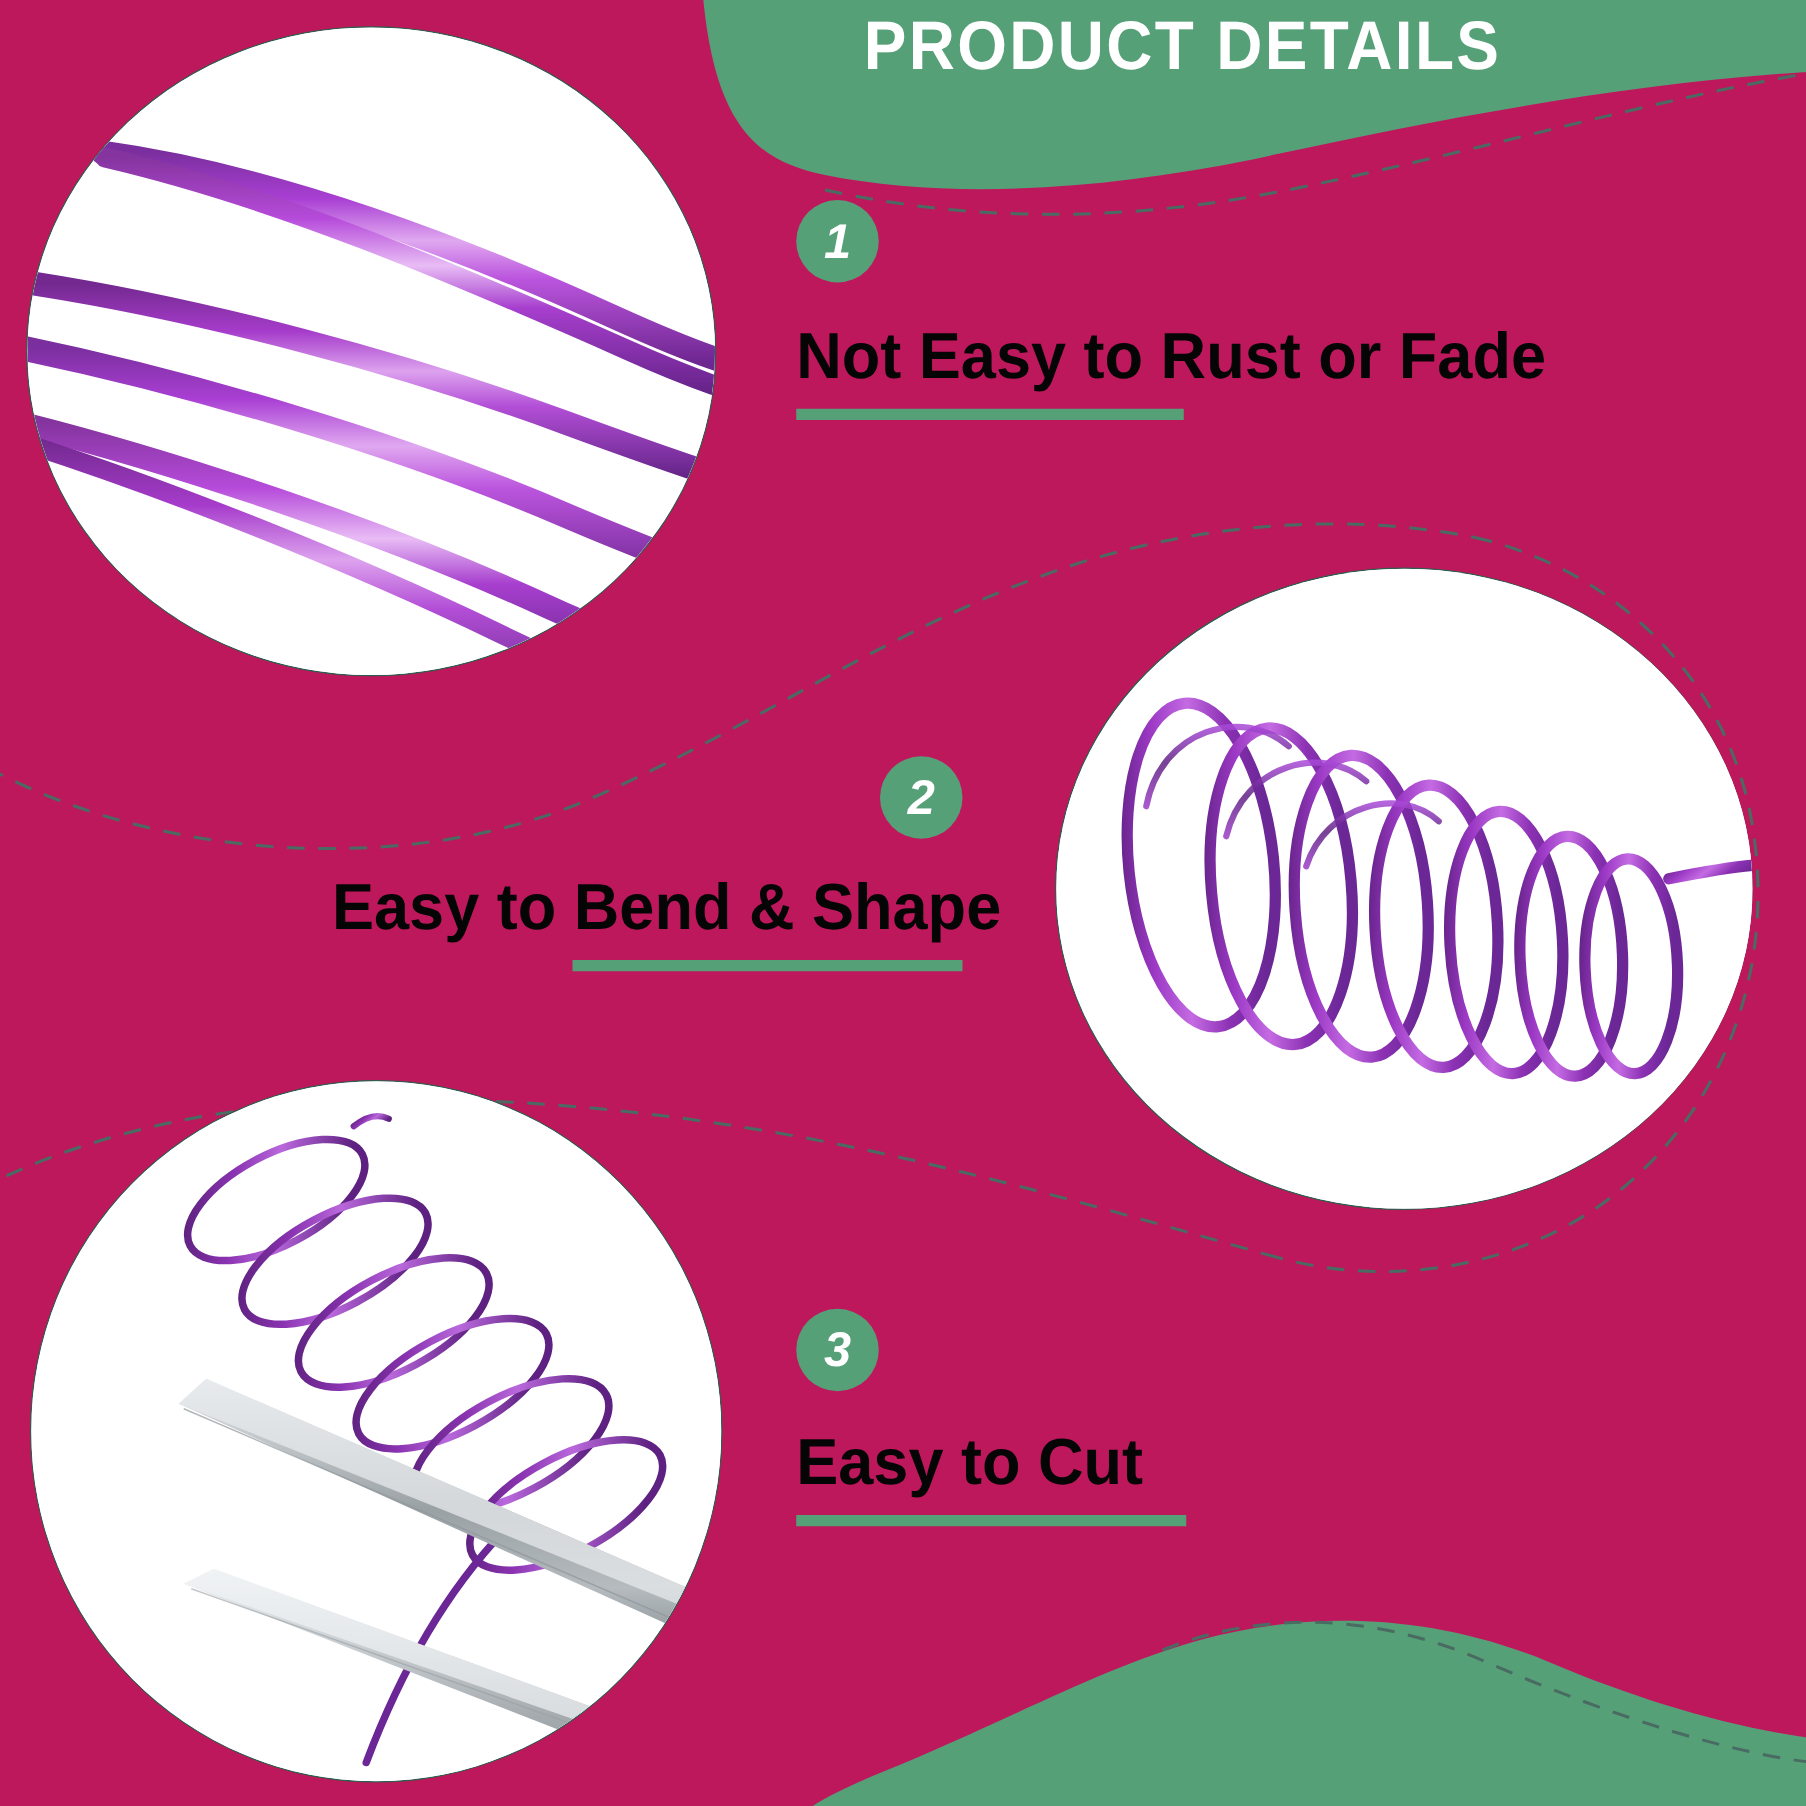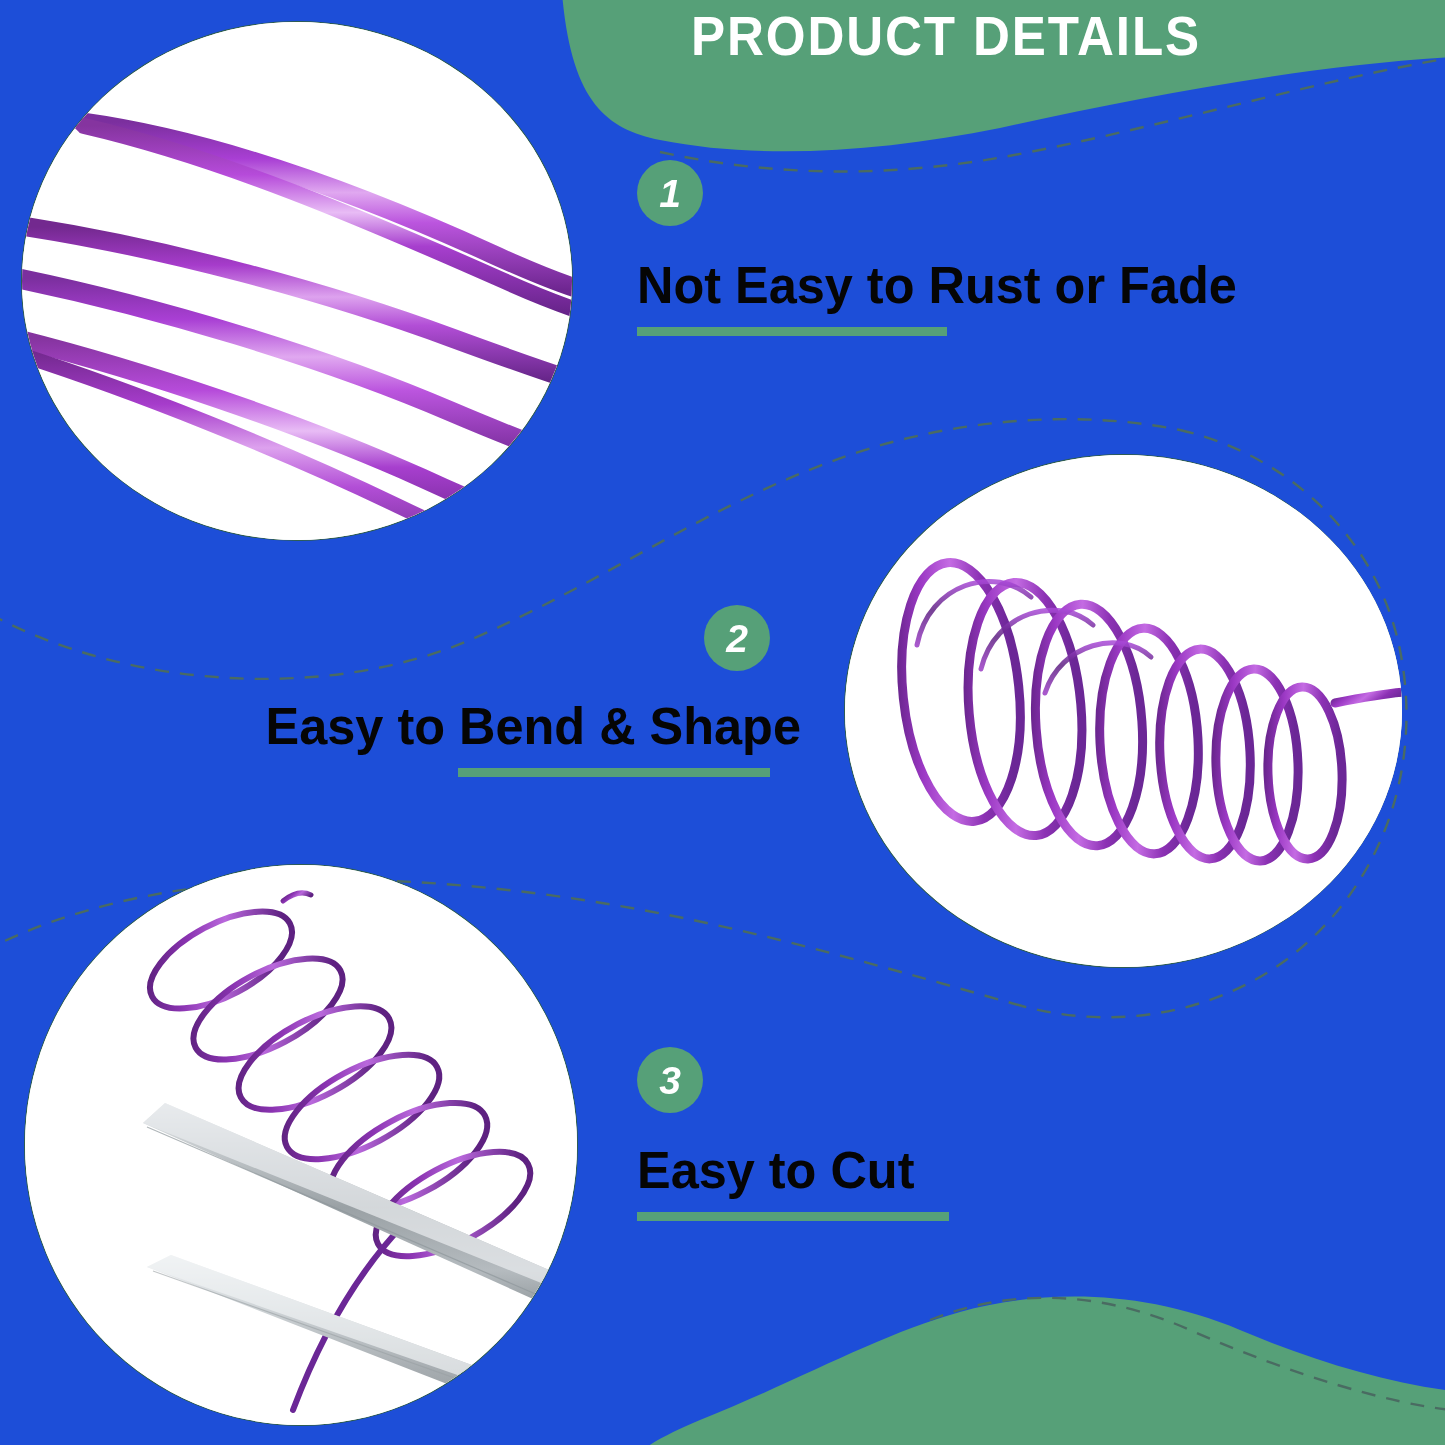--- a/index.html
+++ b/index.html
@@ -7,21 +7,21 @@
     padding: 0;
     background: #ffffff;
   }
   body {
     font-family: "Liberation Sans", sans-serif;
   }
   #page {
     position: relative;
     width: 1445px;
     height: 1445px;
-    background: #1d4ed8;
+    background: #be185d;
     overflow: hidden;
   }
   .layer {
     position: absolute;
     top: 0;
     left: 0;
     width: 1445px;
     height: 1445px;
   }
   

